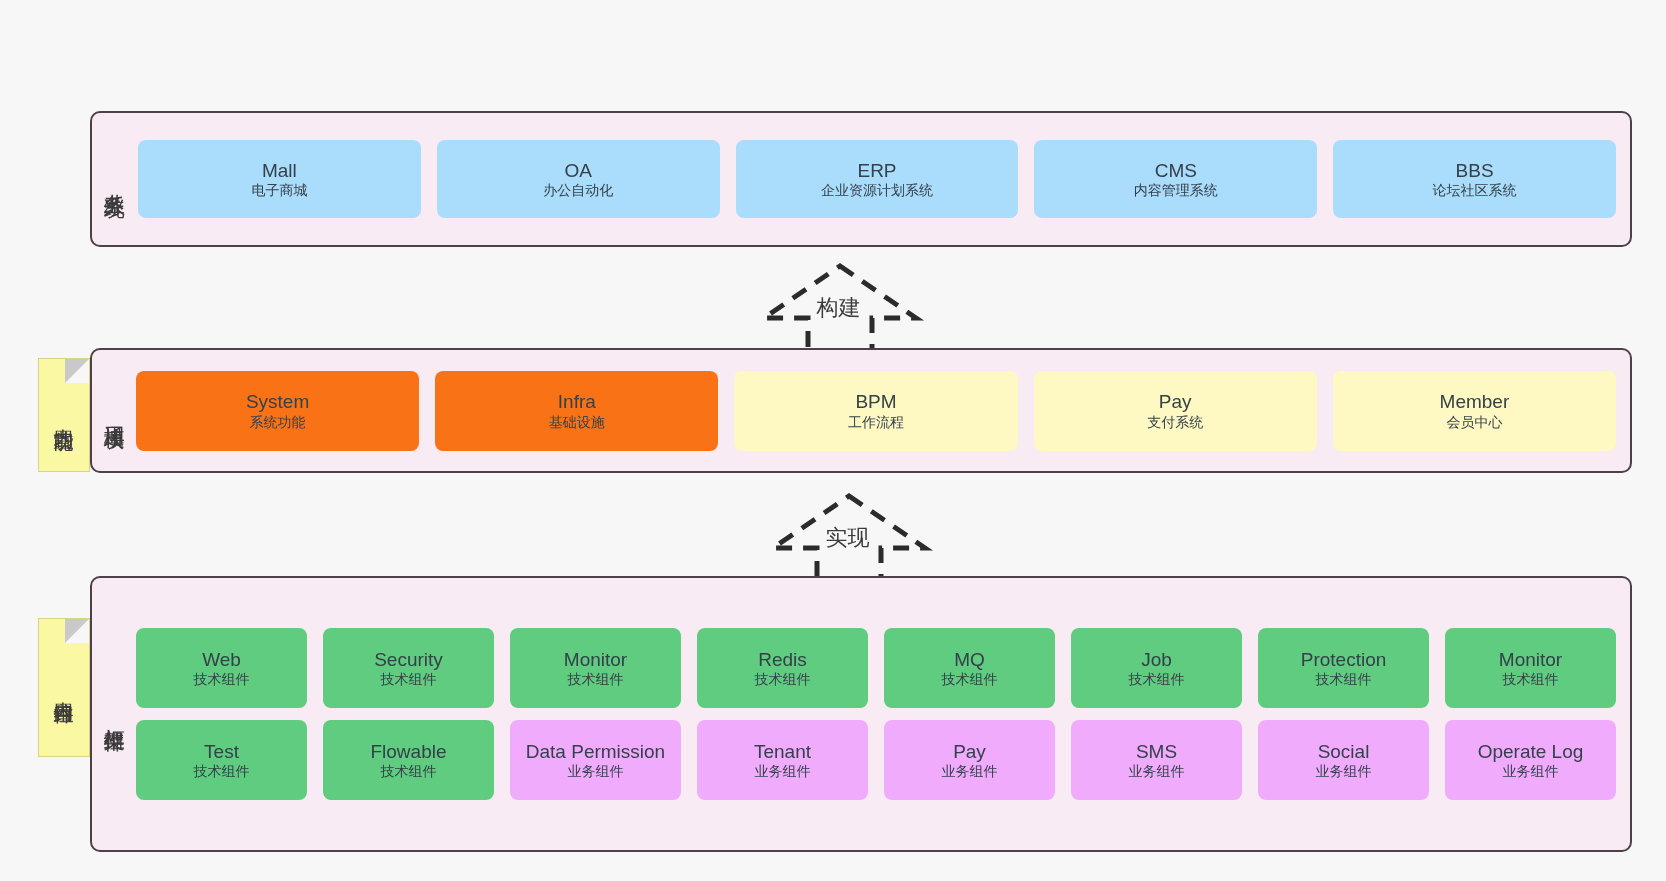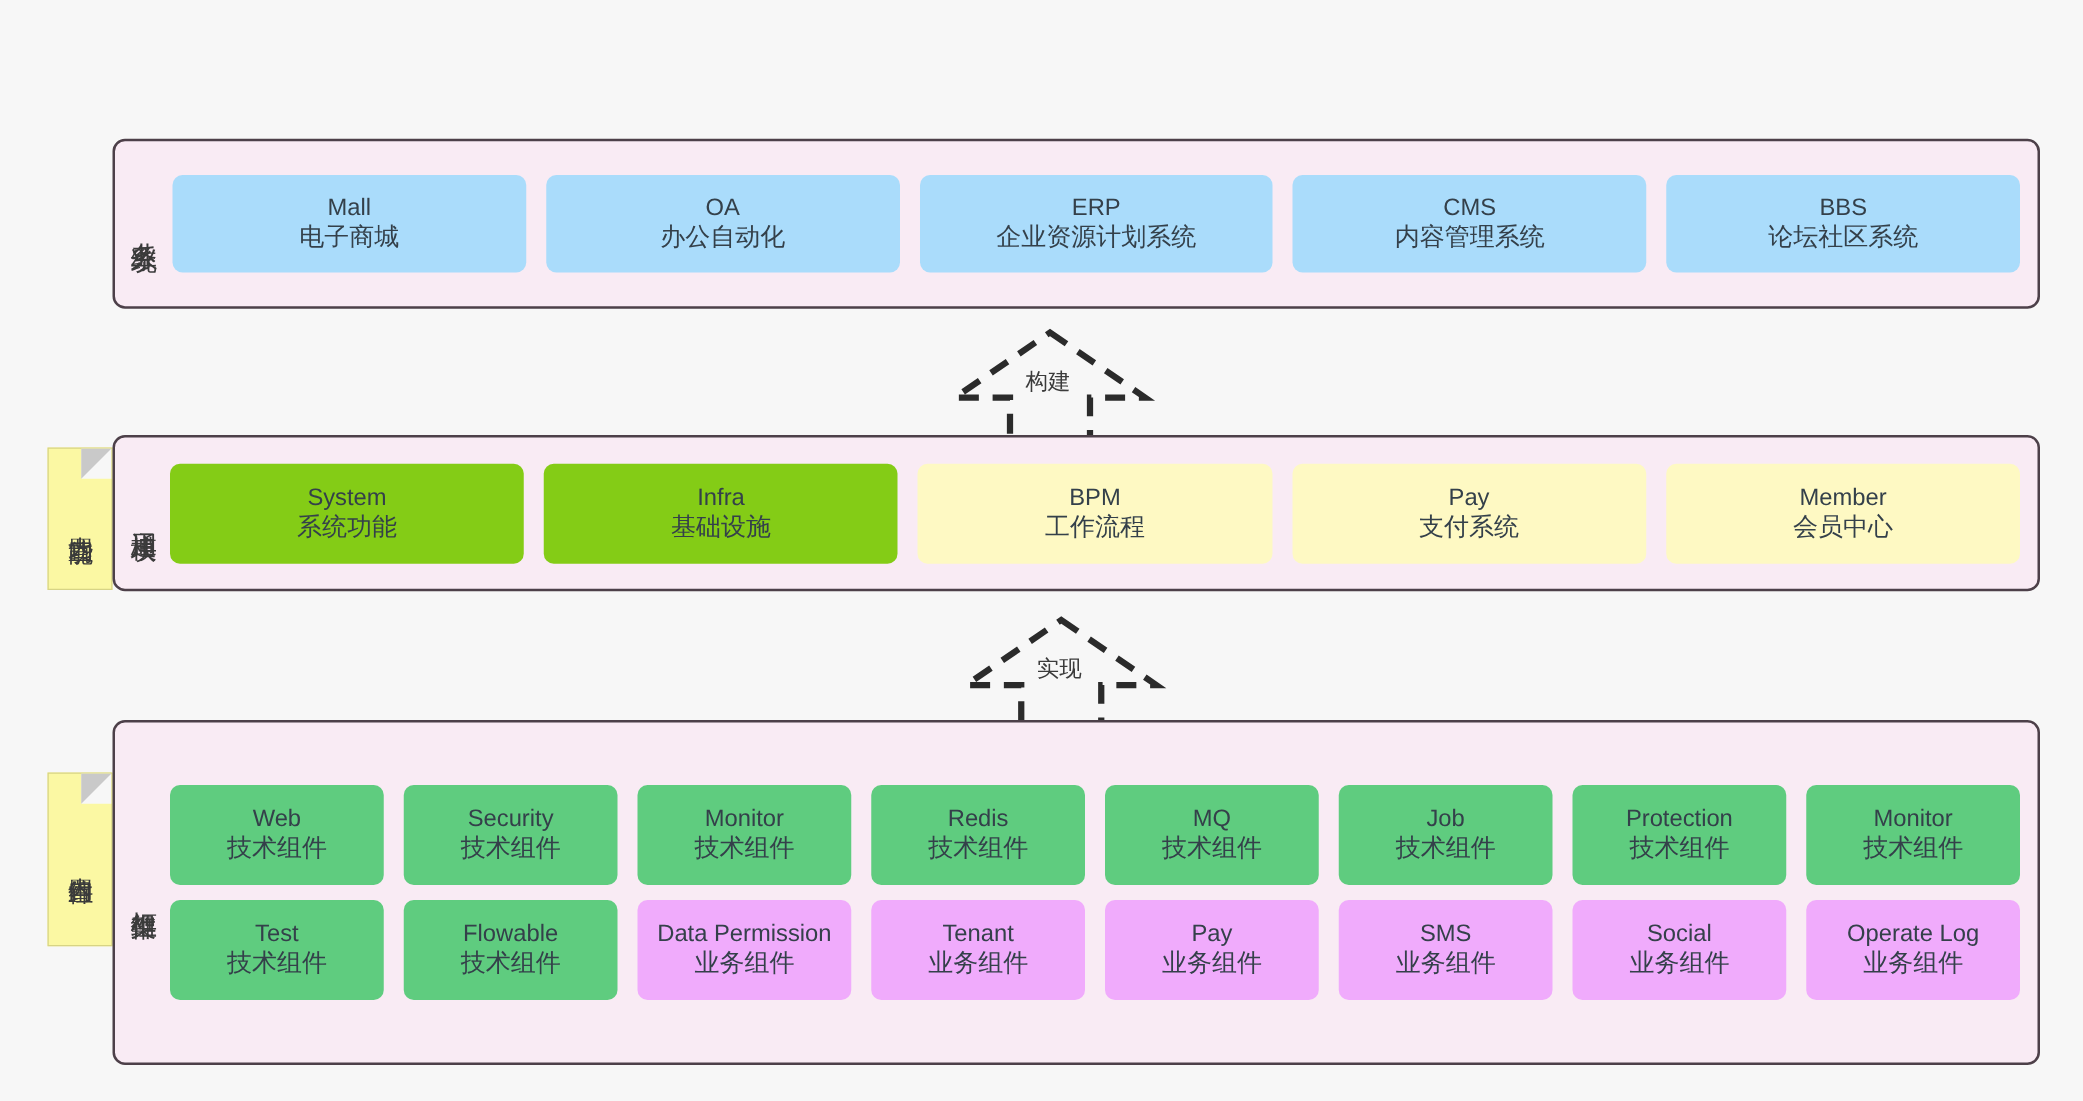--- a/index.html
+++ b/index.html
@@ -68,21 +68,21 @@
     justify-content: center;
     text-align: center;
     line-height: 1.22;
     padding: 4px 15px;
   }
   .card .t1 {
     font-size: 19px;
     color: #34404a;
   }
   .card .t2 {
-    font-size: 20px;
+    font-size: 14px;
     color: #34404a;
   }
 
   
   #layer-business {
     left: 90px;
     top: 111px;
     width: 1542px;
     height: 136px;
   }
@@ -95,21 +95,21 @@
   
   #layer-modules {
     left: 90px;
     top: 348px;
     width: 1542px;
     height: 125px;
   }
   #layer-modules .card {
     height: 80px;
   }
-  .card.red    { background: #84cc16; }
+  .card.red    { background: #f97316; }
   .card.pink   { background: #fef9c3; }
 
   
   #layer-framework {
     left: 90px;
     top: 576px;
     width: 1542px;
     height: 276px;
   }
   #layer-framework .layer-body { gap: 12px; }
@@ -162,21 +162,21 @@
 
   
   .arrow-wrap {
     position: absolute;
   }
   .arrow-wrap svg { display: block; overflow: visible; }
   .arrow-label {
     position: absolute;
     left: 50%;
     transform: translateX(-50%);
-    font-size: 18px;
+    font-size: 22px;
     color: #3b3b3b;
     background: transparent;
     white-space: nowrap;
   }
   #arrow-build  { left: 760px; top: 262px; width: 160px; height: 90px; }
   #arrow-build .arrow-label  { top: 31px; left: 49%; }
   #arrow-impl   { left: 769px; top: 492px; width: 160px; height: 90px; }
   #arrow-impl .arrow-label   { top: 31px; left: 49%; }
 </style>
 </head>

